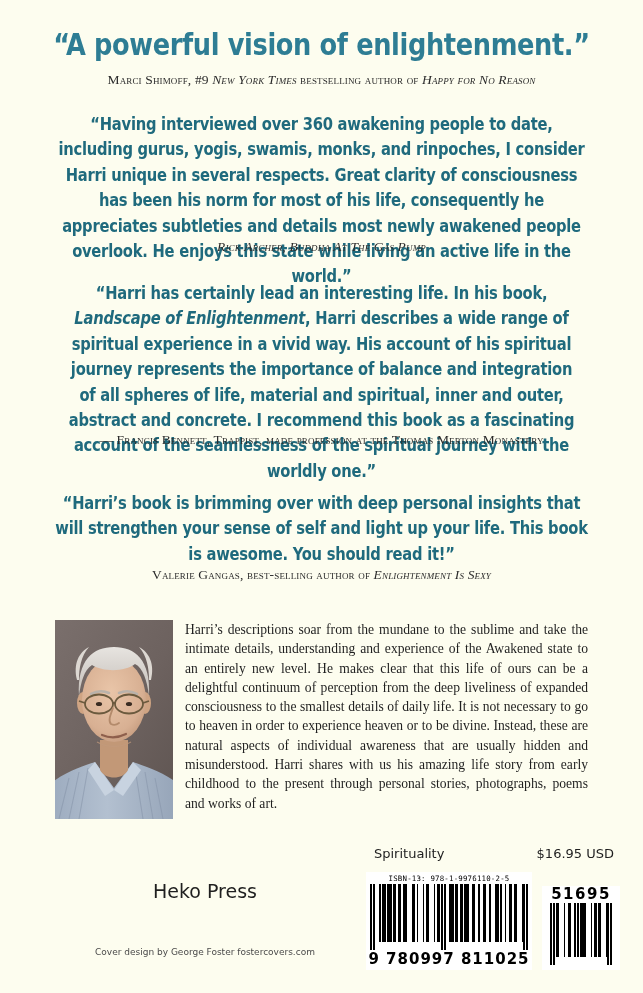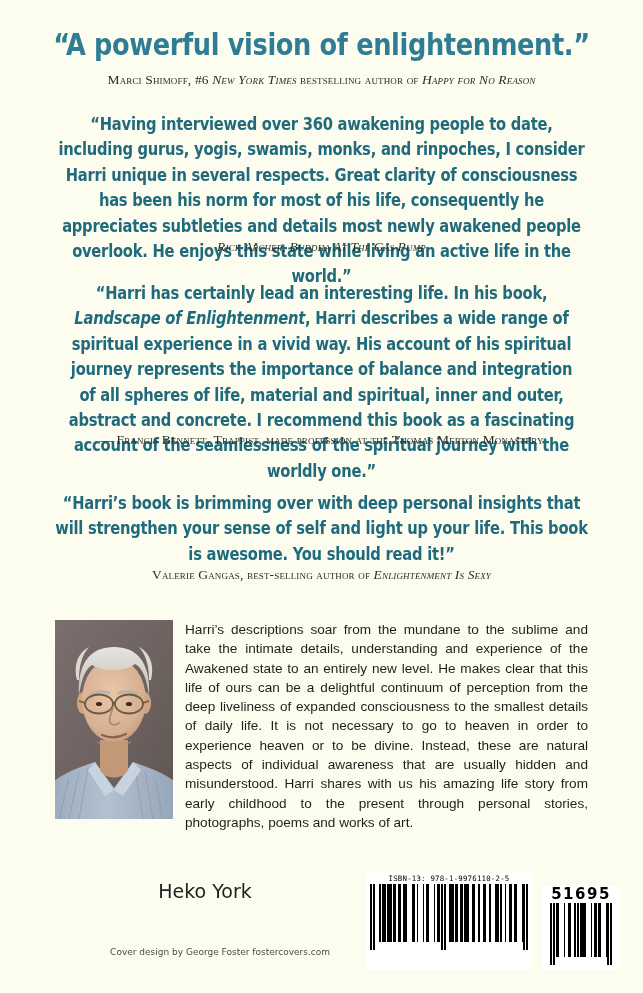--- a/index.html
+++ b/index.html
@@ -77,21 +77,21 @@
 
   #quote-3 { top: 491px; }
   #attrib-3 { position: absolute; left:0; right:0; top: 566px; }
 
   
   .bio {
     position: absolute;
     left: 55px;
     top: 620px;
     width: 533px;
-    font-family: Liberation Sans, sans-serif;
+    font-family: Liberation Serif, serif;
     font-size: 13.6px;
     line-height: 19.3px;
     color: #1f1f1f;
     text-align: justify;
     text-justify: inter-word;
   }
   .bio .float-photo {
     float: left;
     width: 118px;
     height: 199px;
@@ -110,21 +110,21 @@
     color: #1f1f1f;
   }
   .imprint .press { font-size: 19px; line-height: 26px; }
   .imprint .site  { font-size: 16px; line-height: 24px; }
 
   .credit {
     position: absolute;
     left: 80px;
     top: 947px;
     width: 250px;
-    text-align: right;
+    text-align: center;
     font-family: "DejaVu Sans", "Liberation Sans", sans-serif;
     font-size: 9px;
     color: #4a4a4a;
   }
 
   
   .bc-labels {
     position: absolute;
     left: 374px;
     top: 846px;
@@ -206,21 +206,21 @@
   }
 </style>
 </head>
 <body>
 
 <div id="cover">
 
   <div class="headline">“A powerful vision of enlightenment.”</div>
 
   <div class="attrib attrib-head">
-    <span>Marci Shimoff, #6 </span><i>New York Times</i><span> bestselling author of </span><i>Happy for No Reason</i>
+    <span>Marci Shimoff, #9 </span><i>New York Times</i><span> bestselling author of </span><i>Happy for No Reason</i>
   </div>
 
   <div class="quote" id="quote-1">“Having interviewed over 360 awakening people to date, including gurus, yogis, swamis, monks, and rinpoches, I consider Harri unique in several respects. Great clarity of consciousness has been his norm for most of his life, consequently he appreciates subtleties and details most newly awakened people overlook. He enjoys this state while living an active life in the world.”</div>
   <div class="attrib" id="attrib-1">Rick Archer, Buddha At The Gas Pump</div>
 
   <div class="quote" id="quote-2">
     <span>“Harri has certainly lead an interesting life. In his book, </span><i>Landscape of Enlightenment</i><span>, Harri describes a wide range of spiritual experience in a vivid way. His account of his spiritual journey represents the importance of balance and integration of all spheres of life, material and spiritual, inner and outer, abstract and concrete. I recommend this book as a fascinating account of the seamlessness of the spiritual journey with the worldly one.”</span>
   </div>
   <div class="attrib" id="attrib-2">
     <div>— Francis Bennett, Trappist, made profession at the Thomas Merton Monastery</div>
@@ -300,24 +300,28 @@
 
         <path d="M 47 115 q 12 5 24 -1" stroke="#8e5f4c" stroke-width="2.2" fill="none" stroke-linecap="round"></path>
 
         <path d="M 42 122 q 17 9 34 0" stroke="#c29a7c" stroke-width="1.4" fill="none" opacity="0.7"></path>
       </svg>
     </div>
     <span>Harri’s descriptions soar from the mundane to the sublime and take the intimate details, understanding and experience of the Awakened state to an entirely new level. He makes clear that this life of ours can be a delightful continuum of perception from the deep liveliness of expanded consciousness to the smallest details of daily life. It is not necessary to go to heaven in order to experience heaven or to be divine. Instead, these are natural aspects of individual awareness that are usually hidden and misunderstood. Harri shares with us his amazing life story from early childhood to the present through personal stories, photographs, poems and works of art.</span>
   </div>
 
   <div class="imprint">
-    <div class="press">Heko York</div>
+    <div class="press">Heko Press</div>
   </div>
   <div class="credit">Cover design by George Foster  fostercovers.com</div>
 
+  <div class="bc-labels">
+    <span>Spirituality</span>
+    <span>$16.95 USD</span>
+  </div>
 
   <div class="barcode-wrap">
     <div class="bc-main">
       <div class="bc-isbn">ISBN-13: 978-1-9976110-2-5</div>
       <div class="bc-bars" id="ean-bars">
           <span style="width:1.55px;background:#000;height:100%;"></span>
           <span style="width:1.55px;background:transparent;height:100%;"></span>
           <span style="width:1.55px;background:#000;height:100%;"></span>
           <span style="width:4.65px;background:transparent;height:calc(100% - 8px);"></span>
           <span style="width:1.55px;background:#000;height:calc(100% - 8px);"></span>
@@ -373,20 +377,21 @@
           <span style="width:3.1px;background:transparent;height:calc(100% - 8px);"></span>
           <span style="width:3.1px;background:#000;height:calc(100% - 8px);"></span>
           <span style="width:1.55px;background:transparent;height:calc(100% - 8px);"></span>
           <span style="width:3.1px;background:#000;height:calc(100% - 8px);"></span>
           <span style="width:4.65px;background:transparent;height:calc(100% - 8px);"></span>
           <span style="width:1.55px;background:#000;height:calc(100% - 8px);"></span>
           <span style="width:1.55px;background:#000;height:100%;"></span>
           <span style="width:1.55px;background:transparent;height:100%;"></span>
           <span style="width:1.55px;background:#000;height:100%;"></span>
         </div>
+      <div class="bc-digits">9 780997 811025</div>
     </div>
     <div class="bc-addon">
       <div class="bc-addon-digits">51695</div>
       <div class="bc-addon-bars" id="addon-bars">
           <span style="width:1.5px;background:#000;height:100%;"></span>
           <span style="width:1.5px;background:transparent;height:100%;"></span>
           <span style="width:1.5px;background:#000;height:100%;"></span>
           <span style="width:1.5px;background:transparent;height:calc(100% - 8px);"></span>
           <span style="width:3px;background:#000;height:calc(100% - 8px);"></span>
           <span style="width:4.5px;background:transparent;height:calc(100% - 8px);"></span>

